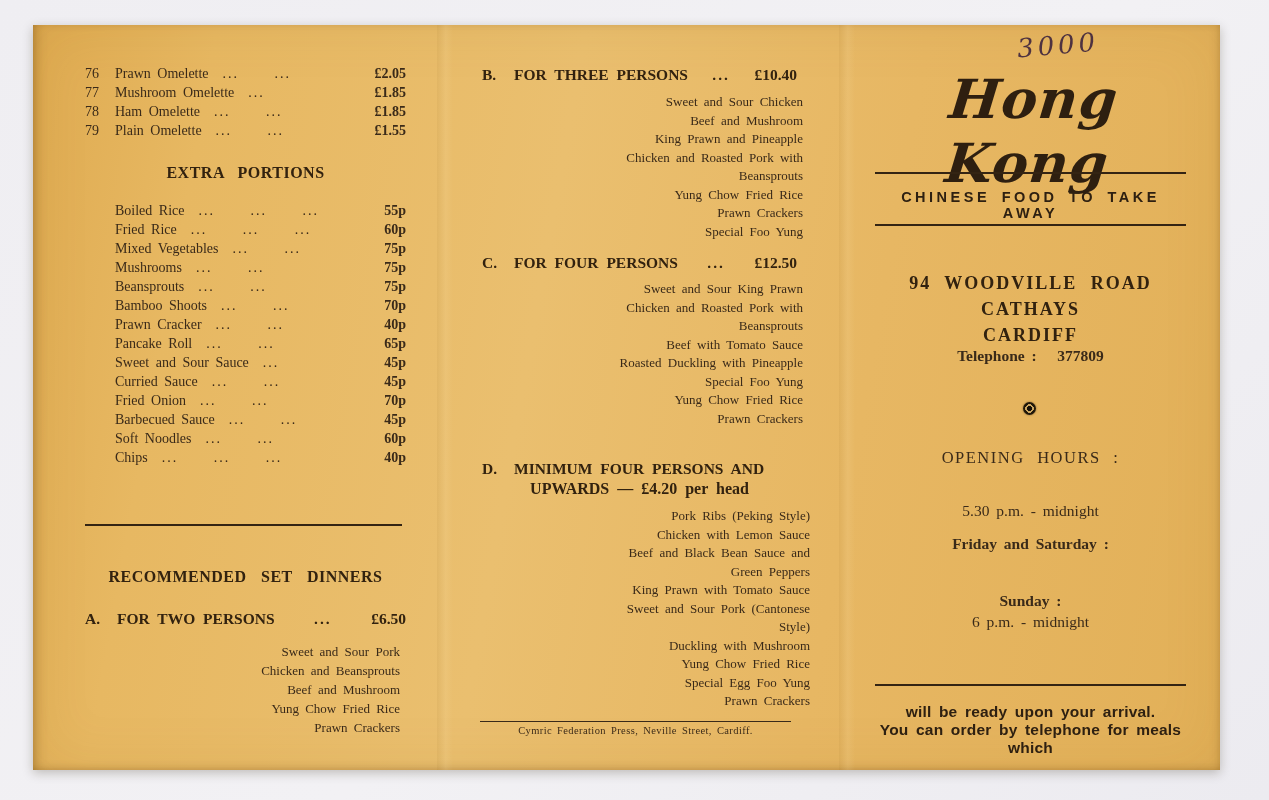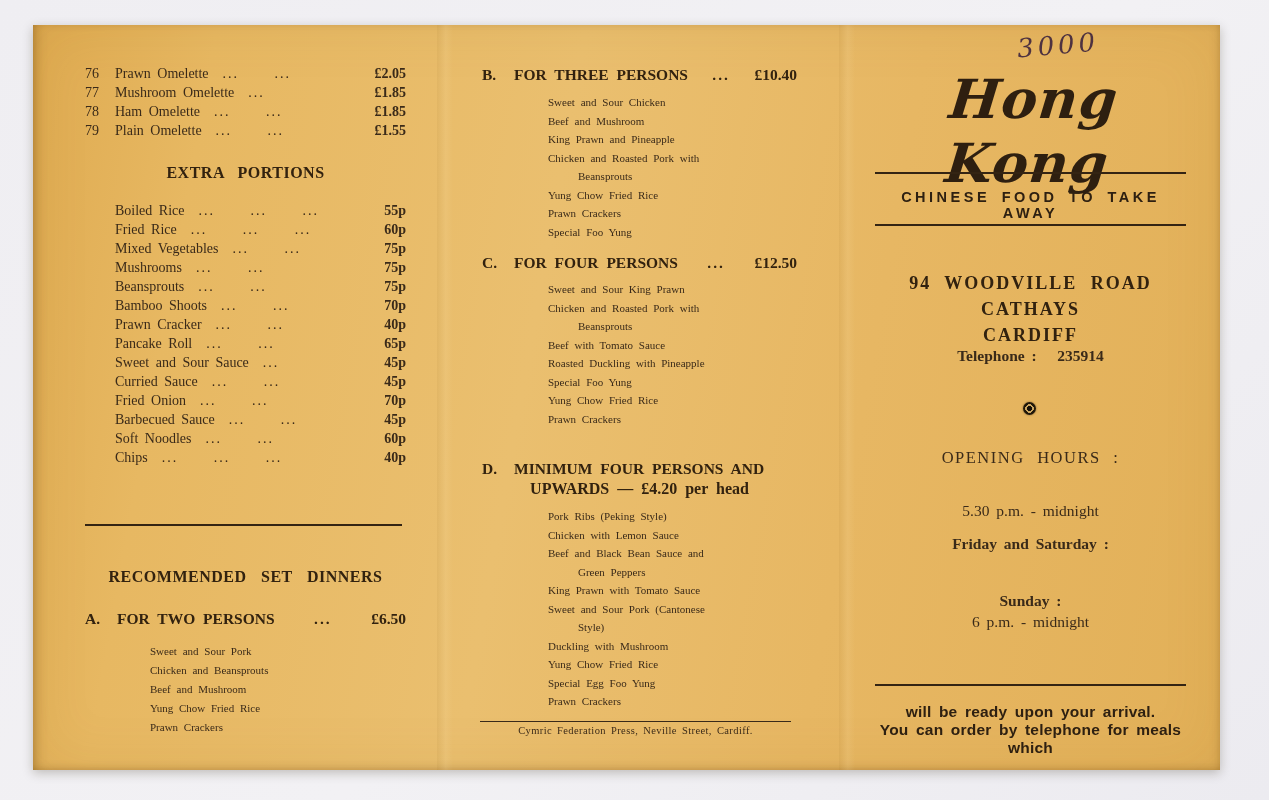--- a/index.html
+++ b/index.html
@@ -39,21 +39,21 @@
 
   .heading { font-weight:bold; font-size:16px; letter-spacing:0.5px; word-spacing:9px; color:#32220f; }
 
   
   .shead { display:flex; align-items:baseline; font-weight:bold; font-size:15.5px;
            color:#32220f; word-spacing:4px; line-height:20px; }
   .sletter { width:32px; flex:none; }
   .sdots { flex:1; text-align:center; letter-spacing:2px; }
   .sprice { flex:none; text-align:right; }
 
-  .items { font-size:11px; word-spacing:3px; }
+  .items { font-size:13px; word-spacing:3px;text-align:right; }
   .items .mi { white-space:pre-wrap; padding-left:30px; text-indent:-30px; }
   .lh19 .mi, .lh19 div { line-height:19px; }
   .lh185 .mi { line-height:18.5px; }
 
   .credit { font-size:10.5px; letter-spacing:0.4px; word-spacing:2px; color:#3a2a19; }
 
   
   .handwritten { font-size:26px; font-style:italic; letter-spacing:4px; color:#4e3240;
                  transform:rotate(-5deg); font-family:"DejaVu Serif", serif; }
   .brand { font-family:"DejaVu Serif", serif; font-style:italic; font-weight:bold;
@@ -264,21 +264,21 @@
 
   <div class="abs rule" style="left:842px; top:147px; width:311px;"></div>
   <div class="abs tagline center" style="left:842px; top:164px; width:311px;">CHINESE FOOD TO TAKE AWAY</div>
   <div class="abs rule" style="left:842px; top:199px; width:311px;"></div>
 
   <div class="abs addr center" style="left:842px; top:245px; width:311px;">
     <div>94 WOODVILLE ROAD</div>
     <div>CATHAYS</div>
     <div>CARDIFF</div>
   </div>
-  <div class="abs tel center pre" style="left:842px; top:322px; width:311px;">Telephone :   235914</div>
+  <div class="abs tel center pre" style="left:842px; top:322px; width:311px;">Telephone :   377809</div>
 
   <div class="abs punch" style="left:990px; top:377px;"></div>
 
   <div class="abs openhrs center" style="left:842px; top:423px; width:311px;">OPENING HOURS :</div>
 
   <div class="abs htime center pre" style="left:842px; top:477px; width:311px;">5.30 p.m. - midnight</div>
 
   <div class="abs hlabel center" style="left:842px; top:510px; width:311px;">Friday and Saturday :</div>
 
   <div class="abs hlabel center" style="left:842px; top:567px; width:311px;">Sunday :</div>

